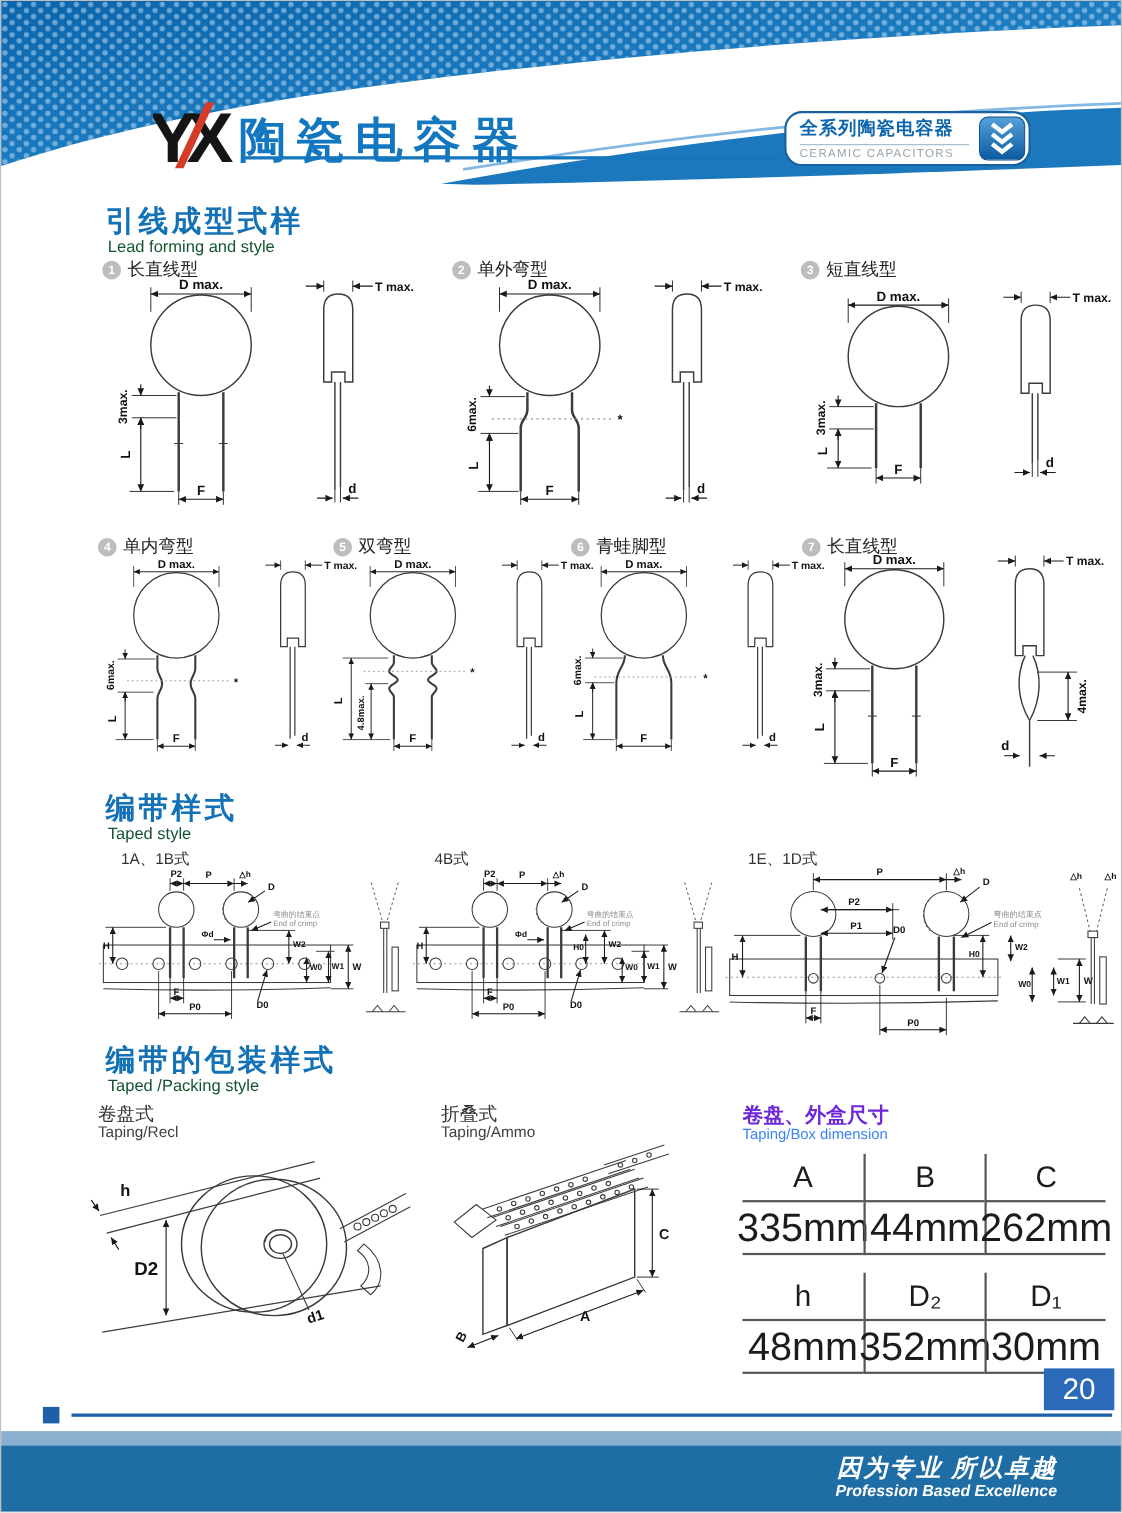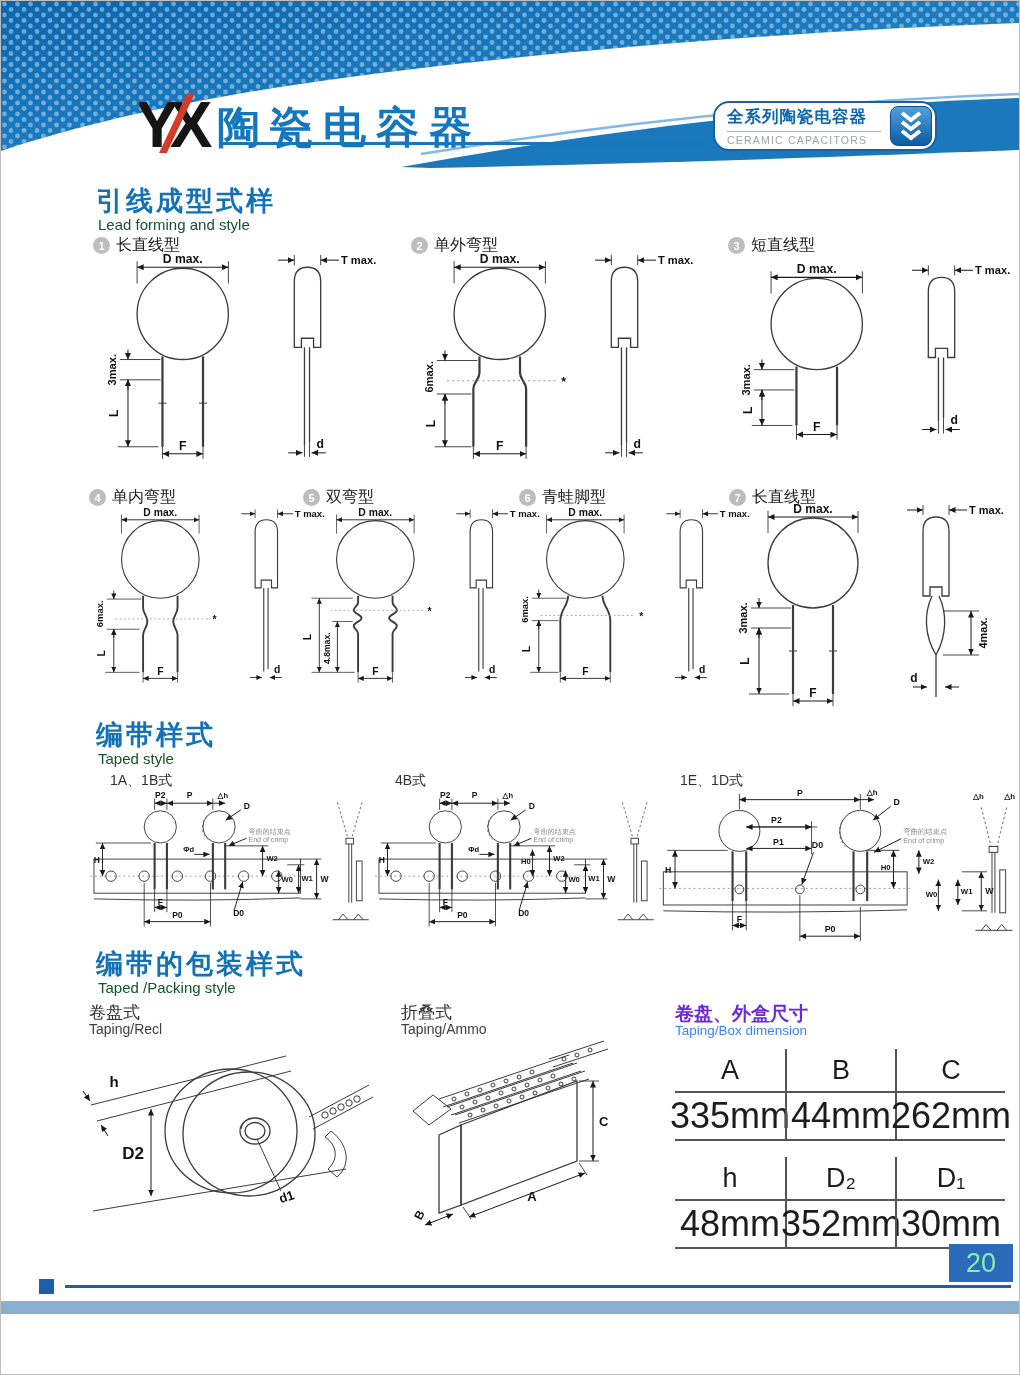--- a/index.html
+++ b/index.html
@@ -29,21 +29,21 @@
   .chev-btn{width:40px;margin:3px;border-radius:8px;border:1.5px solid #0a4f92;
             background:linear-gradient(#54a0da,#0c5aa0);display:flex;align-items:center;justify-content:center;}
   
   .dimgrid{display:grid;grid-template-columns:110px 110px 110px;}
   .dimgrid .c{display:flex;align-items:center;justify-content:center;border-bottom:2px solid #555;
               color:#1c1c1c;}
   .dimgrid .hd{height:42px;font-size:27px;}
   .dimgrid .vl{height:46px;font-size:36px;}
   .dimgrid .bl{border-left:2px solid #555;}
   
-  #pagebox{background:#2a6ab8;color:#86efac;font-size:27px;display:flex;align-items:center;justify-content:center;}
+  #pagebox{background:#2a6ab8;color:#ffffff;font-size:27px;display:flex;align-items:center;justify-content:center;}
   #footline{background:#1d5fa8;height:3px;}
   #footsq{background:#1d5fa8;}
   #band-light{background:#8bafce;}
   #band-dark{background:#1e6da5;}
   .slog-zh{font-size:22px;font-weight:bold;font-style:italic;color:#fff;letter-spacing:2px;}
   .slog-en{font-size:14.5px;font-weight:bold;font-style:italic;color:#fff;}
   
   svg .k{stroke:#3b3b3b;stroke-width:1.3;fill:none;}
   svg .kf{stroke:#3b3b3b;stroke-width:1;fill:#fff;}
   svg .k2{stroke:#3b3b3b;stroke-width:2.2;fill:none;}
@@ -724,14 +724,18 @@
       <div class="c vl">48mm</div>
       <div class="c vl bl">352mm</div>
       <div class="c vl bl">30mm</div>
     </div>
   </div>
 
   <div class="abs" id="pagebox" style="left:948px;top:1243px;width:64px;height:38px">20</div>
   <div class="abs" id="footsq" style="left:38px;top:1278px;width:15px;height:15px"></div>
   <div class="abs" id="footline" style="left:64px;top:1284px;width:946px"></div>
   <div class="abs" id="band-light" style="left:0;top:1300px;width:1020px;height:13px"></div>
+  <div class="abs" id="band-dark" style="left:0;top:1313px;width:1020px;height:62px">
+    <div class="slog-zh" style="position:absolute;right:60px;top:6px">因为专业  所以卓越</div>
+    <div class="slog-en" style="position:absolute;right:60px;top:34px">Profession Based Excellence</div>
+  </div>
 
 </div>
 
 </body></html>

